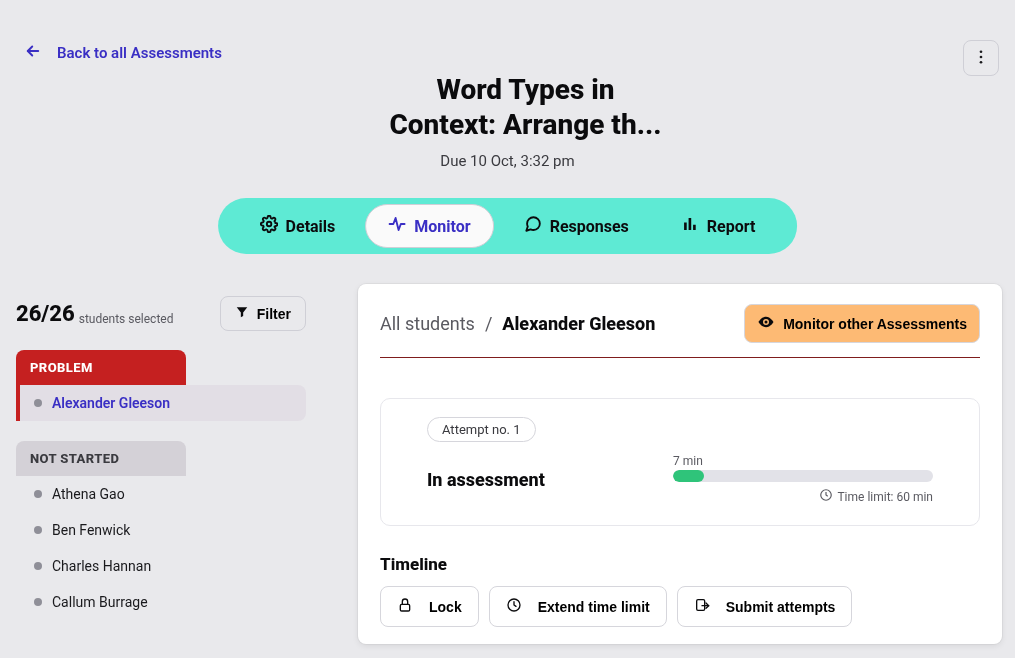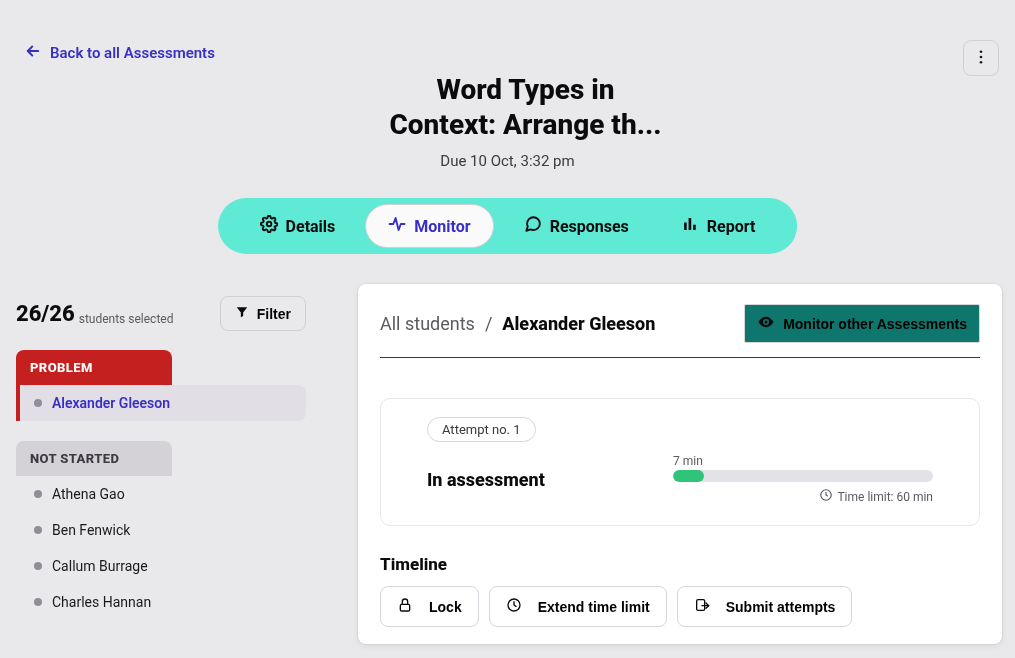--- a/index.html
+++ b/index.html
@@ -10,21 +10,21 @@
   height: 658px;
   overflow: hidden;
   position: relative;
 }
 .back-link {
   position: absolute;
   top: 42px;
   left: 24px;
   display: flex;
   align-items: center;
-  gap: 8px;
+  gap: 15px;
   color: #3a2fc4;
   font-weight: 600;
   font-size: 15px;
   cursor: pointer;
 }
 .back-link svg { width: 18px; height: 18px; stroke: #3a2fc4; }
 .kebab-btn {
   position: absolute;
   top: 40px;
   right: 16px;
@@ -130,21 +130,21 @@
 .sidebar::-webkit-scrollbar-track { background: #e1e1e6; border-radius: 2px; }
 .sidebar::-webkit-scrollbar-thumb { background: #9f9fa8; border-radius: 2px; }
 .group-header {
   background: #d4d1d7;
   color: #3a3a3f;
   font-weight: 800;
   font-size: 13px;
   letter-spacing: 0.4px;
   padding: 10px 14px;
   border-radius: 8px 8px 0 0;
-  width: 156px;
+  width: 170px;
 }
 .group-header.problem {
   background: #c52020;
   color: #fff;
 }
 .student-item {
   display: flex;
   align-items: center;
   gap: 10px;
   padding: 10px 14px;
@@ -183,22 +183,22 @@
 }
 .breadcrumb { display: flex; align-items: center; gap: 10px; font-size: 18px; }
 .breadcrumb .all { color: #5a5a61; font-weight: 400; }
 .breadcrumb .sep { color: #5a5a61; font-weight: 400; }
 .breadcrumb .current { font-weight: 800; color: #0b0b0d; }
 .monitor-other-btn {
   display: flex;
   align-items: center;
   gap: 8px;
   border: 1px solid #d6d6dc;
-  background: #0f766e;
-  border-radius: 2px;
+  background: #fdba74;
+  border-radius: 8px;
   padding: 8px 12px;
   font-weight: 700;
   font-size: 14px;
   cursor: pointer;
 }
 .status-card {
   margin-top: 40px;
   border: 1px solid #e7e7ec;
   border-radius: 10px;
   padding: 18px 46px 20px 46px;
@@ -337,25 +337,25 @@
   <div class="student-item">
     <span class="dot"></span>
     <span>Athena Gao</span>
   </div>
   <div class="student-item">
     <span class="dot"></span>
     <span>Ben Fenwick</span>
   </div>
   <div class="student-item">
     <span class="dot"></span>
-    <span>Callum Burrage</span>
+    <span>Charles Hannan</span>
   </div>
   <div class="student-item">
     <span class="dot"></span>
-    <span>Charles Hannan</span>
+    <span>Callum Burrage</span>
   </div>
   <div style="height:200px"></div>
 </div>
 
 <div class="main-panel">
   <div class="breadcrumb-row">
     <div class="breadcrumb">
       <span class="all">All students</span>
       <span class="sep">/</span>
       <span class="current">Alexander Gleeson</span>

